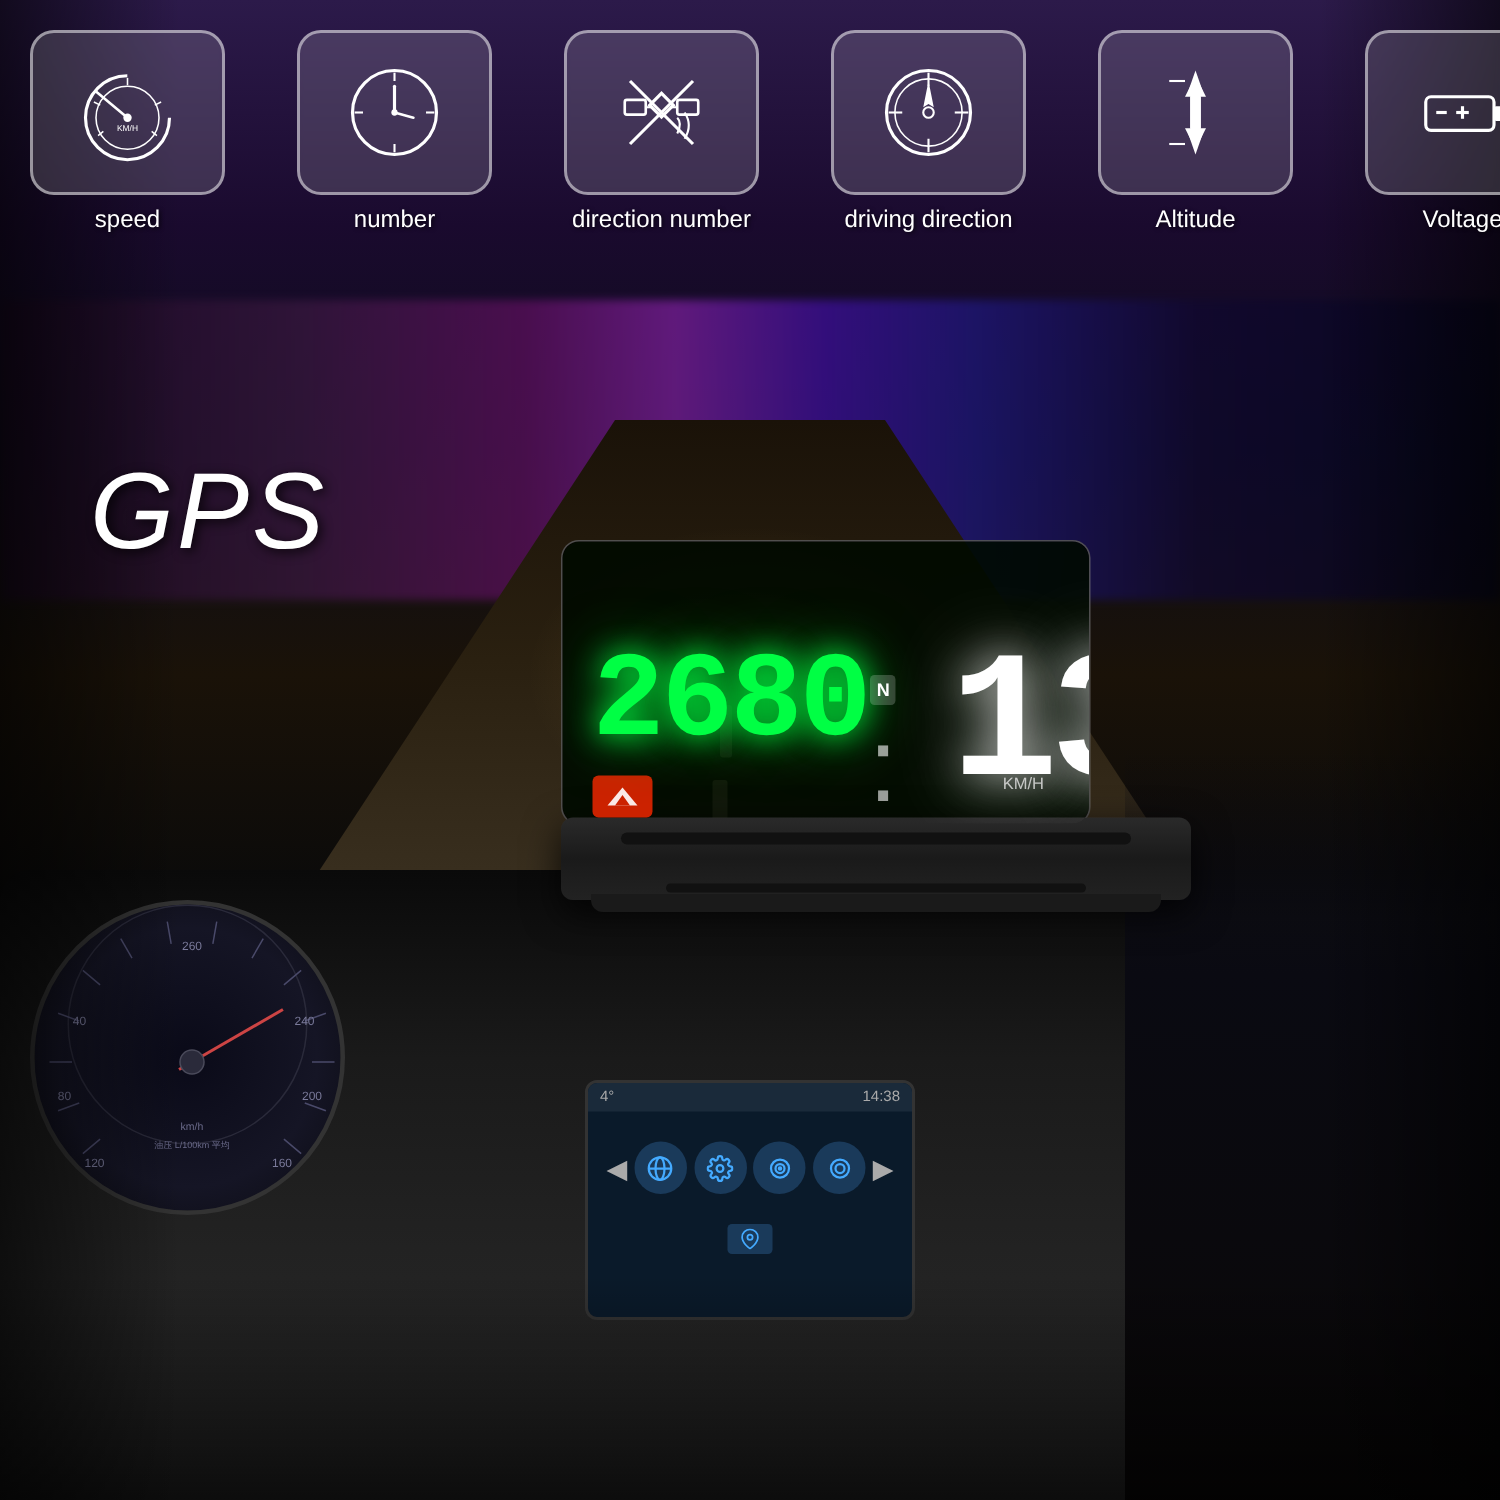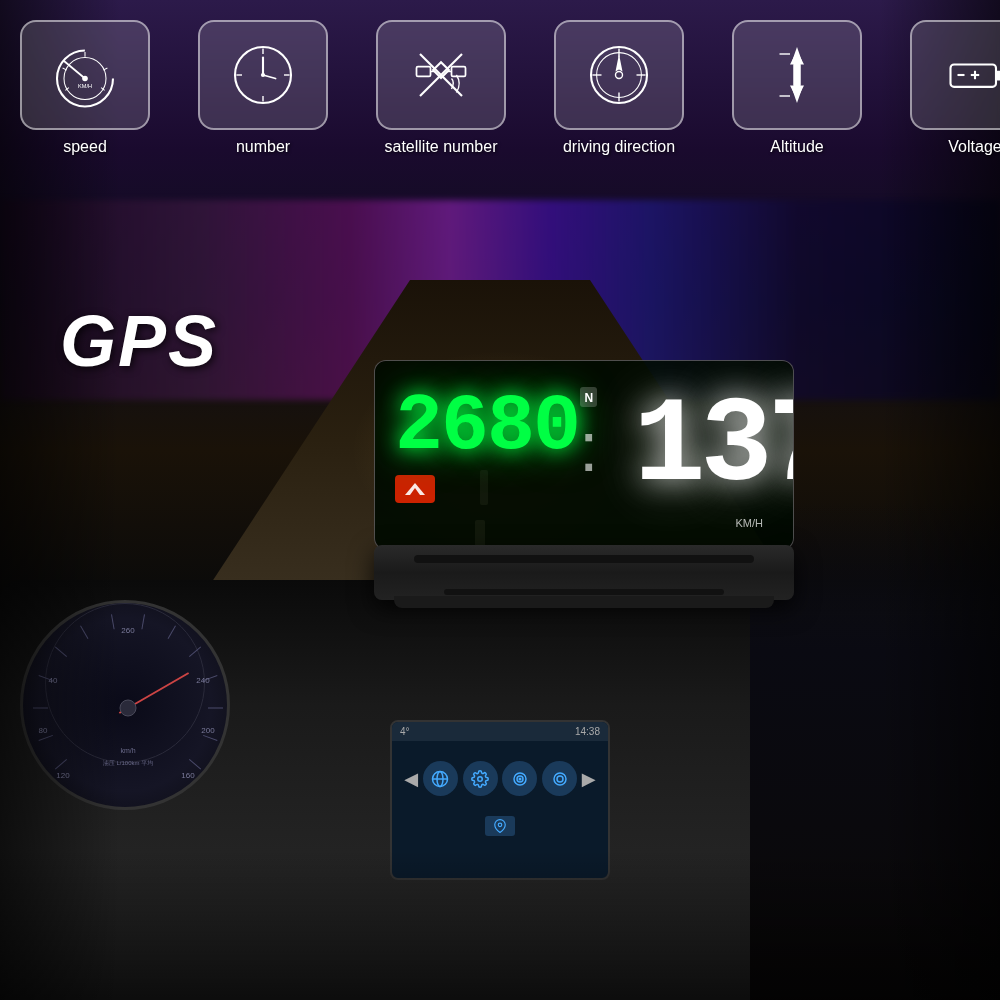--- a/index.html
+++ b/index.html
@@ -144,45 +144,45 @@
       text-shadow: 1px 1px 3px rgba(0,0,0,0.8);
     }
 
     
     .gps-label {
       position: absolute;
       top: 300px;
       left: 60px;
       color: white;
       font-size: 72px;
-      font-weight: 700;
+      font-weight: 400;
       font-style: italic;
       text-shadow: 2px 2px 8px rgba(0,0,0,0.8);
       z-index: 10;
       letter-spacing: 2px;
     }
 
     
     .hud-device {
       position: absolute;
       top: 360px;
       left: 50%;
       transform: translateX(-30%);
       z-index: 10;
     }
 
     .hud-screen {
-      width: 420px;
+      width: 353px;
       height: 190px;
       background: rgba(0,0,0,0.85);
       border-radius: 12px;
       border: 1px solid rgba(255,255,255,0.3);
       display: flex;
-      align-items: flex-start;
-      padding: 26px 20px;
+      align-items: flex-end;
+      padding: 4px 20px;
       position: relative;
       overflow: hidden;
     }
 
     .hud-screen::before {
       content: '';
       position: absolute;
       top: 0; left: 0; right: 0; bottom: 0;
       background: rgba(0,30,0,0.3);
       border-radius: 12px;
@@ -549,21 +549,21 @@
           <line x1="35" y1="45" x2="42" y2="45" stroke="white" stroke-width="2"></line>
           <line x1="58" y1="45" x2="65" y2="45" stroke="white" stroke-width="2"></line>
 
           <path d="M65 70 Q70 60 65 55" fill="none" stroke="white" stroke-width="2"></path>
           <path d="M72 75 Q80 62 72 50" fill="none" stroke="white" stroke-width="2"></path>
 
           <line x1="20" y1="20" x2="80" y2="80" stroke="white" stroke-width="3"></line>
           <line x1="80" y1="20" x2="20" y2="80" stroke="white" stroke-width="3"></line>
         </svg>
       </div>
-      <span class="feature-label">satellite number</span>
+      <span class="feature-label">direction number</span>
     </div>
 
     <div class="feature-item">
       <div class="feature-icon-box">
         <svg width="70" height="70" viewBox="0 0 100 100">
 
           <circle cx="50" cy="50" r="40" fill="none" stroke="white" stroke-width="3"></circle>
 
           <circle cx="50" cy="50" r="32" fill="none" stroke="white" stroke-width="1.5"></circle>
 

